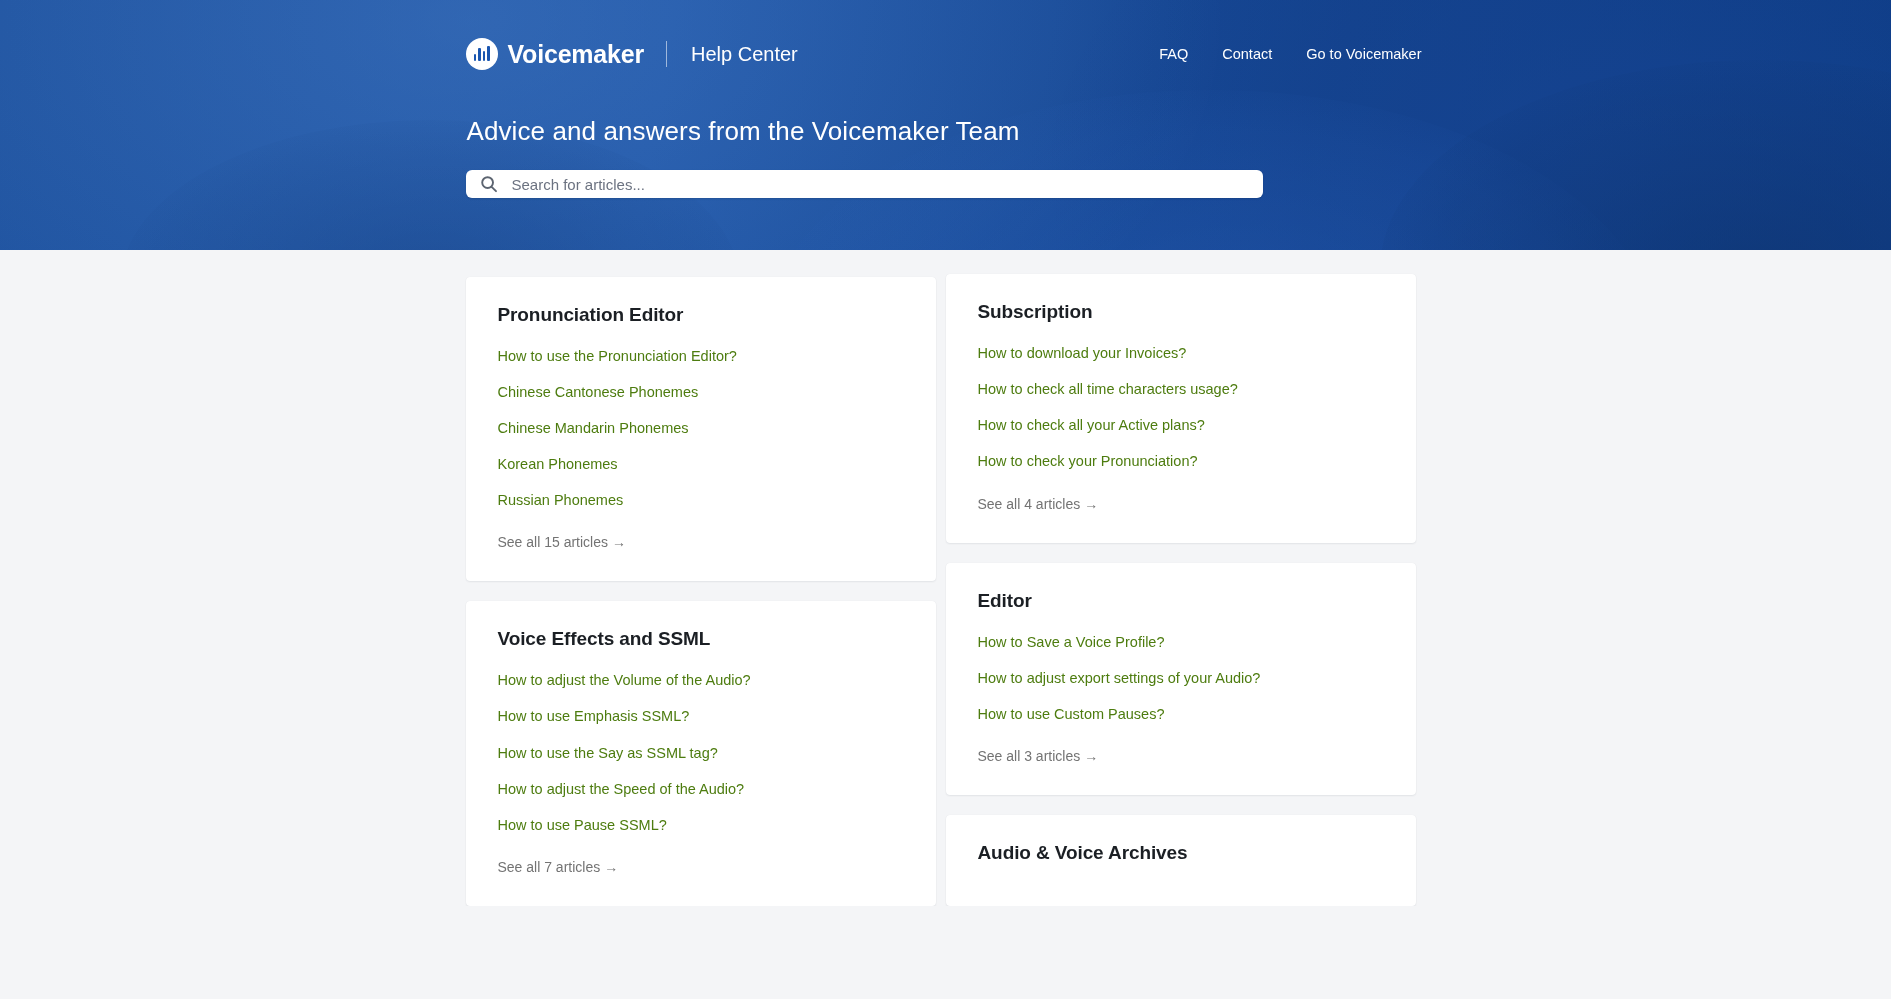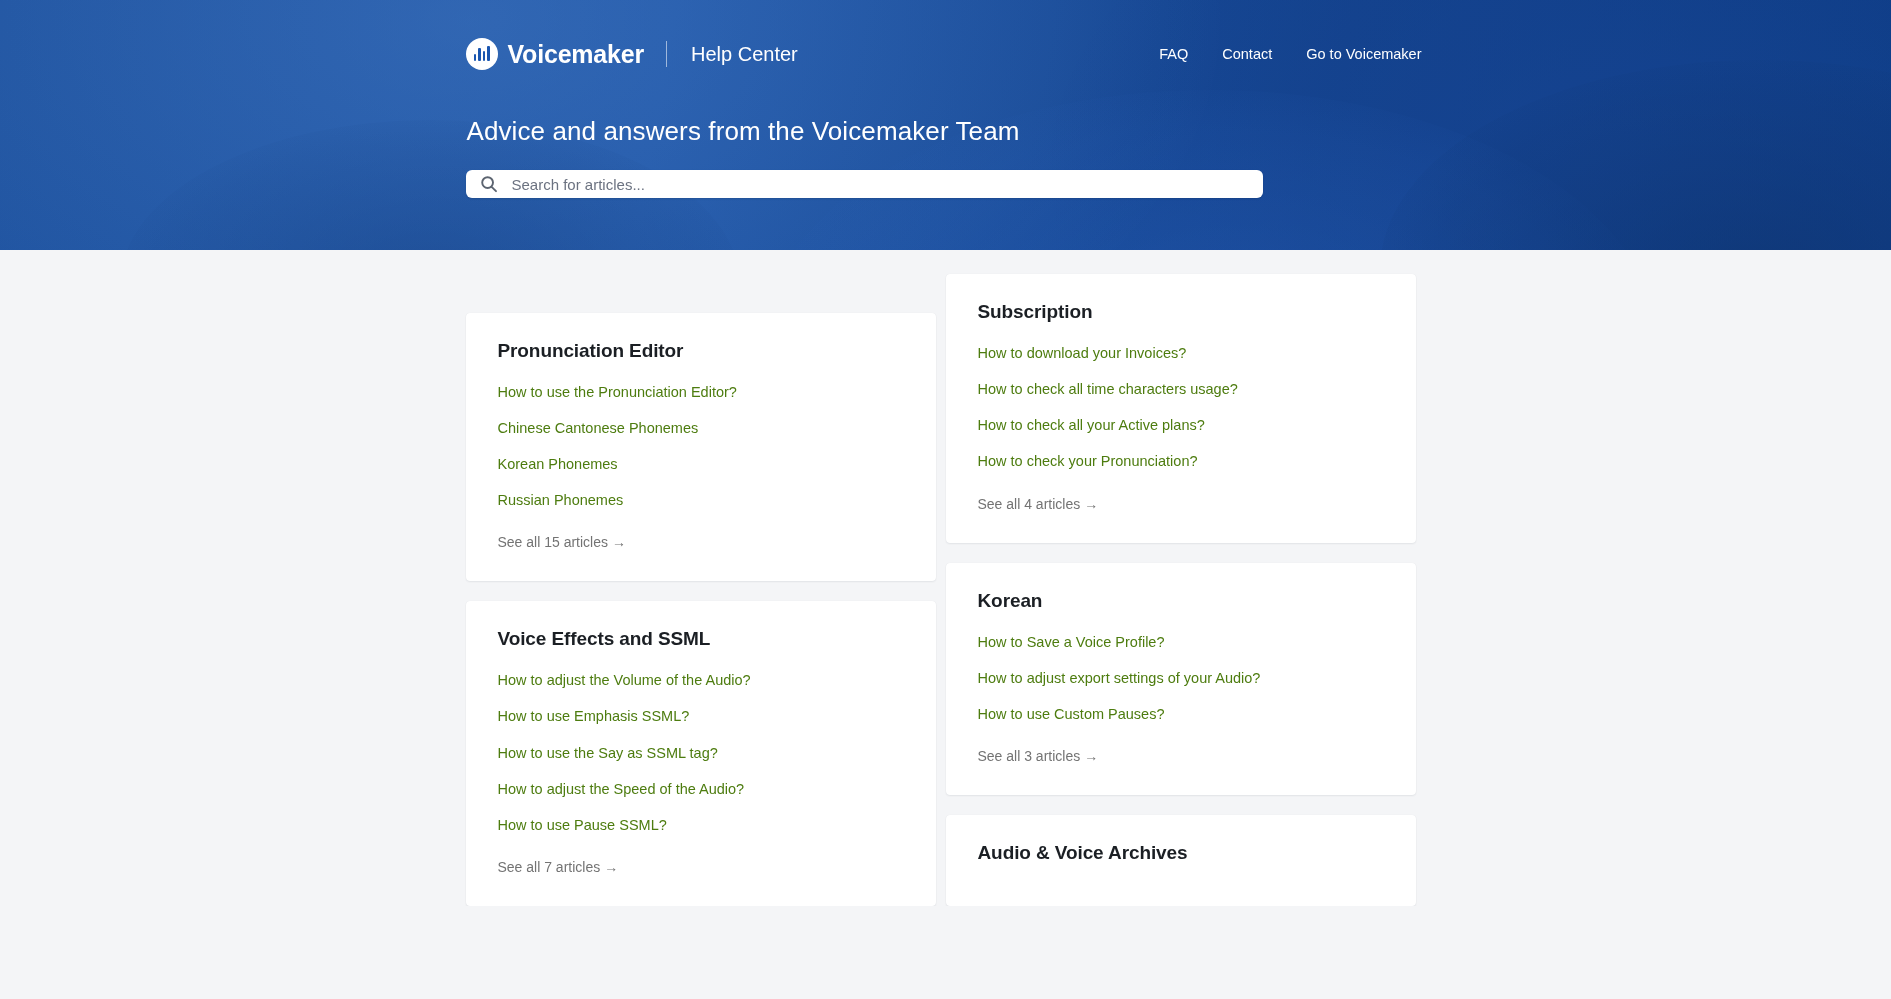--- a/index.html
+++ b/index.html
@@ -242,20 +242,21 @@
 </div>
 
 <div class="main">
 
   <div class="col">
 
     <div class="card">
       <h2 class="card-title">Pronunciation Editor</h2>
       <a class="article-link" href="#">How to use the Pronunciation Editor?</a>
       <a class="article-link" href="#">Chinese Cantonese Phonemes</a>
+      <a class="article-link" href="#">Chinese Mandarin Phonemes</a>
       <a class="article-link" href="#">Korean Phonemes</a>
       <a class="article-link" href="#">Russian Phonemes</a>
       <a class="see-all" href="#">
         <span>See all 15 articles</span><span class="arrow">→</span>
       </a>
     </div>
 
     <div class="card">
       <h2 class="card-title">Voice Effects and SSML</h2>
       <a class="article-link" href="#">How to adjust the Volume of the Audio?</a>
@@ -277,21 +278,21 @@
       <a class="article-link" href="#">How to download your Invoices?</a>
       <a class="article-link" href="#">How to check all time characters usage?</a>
       <a class="article-link" href="#">How to check all your Active plans?</a>
       <a class="article-link" href="#">How to check your Pronunciation?</a>
       <a class="see-all" href="#">
         <span>See all 4 articles</span><span class="arrow">→</span>
       </a>
     </div>
 
     <div class="card">
-      <h2 class="card-title">Korean</h2>
+      <h2 class="card-title">Editor</h2>
       <a class="article-link" href="#">How to Save a Voice Profile?</a>
       <a class="article-link" href="#">How to adjust export settings of your Audio?</a>
       <a class="article-link" href="#">How to use Custom Pauses?</a>
       <a class="see-all" href="#">
         <span>See all 3 articles</span><span class="arrow">→</span>
       </a>
     </div>
 
     <div class="card">
       <h2 class="card-title">Audio &amp; Voice Archives</h2>

